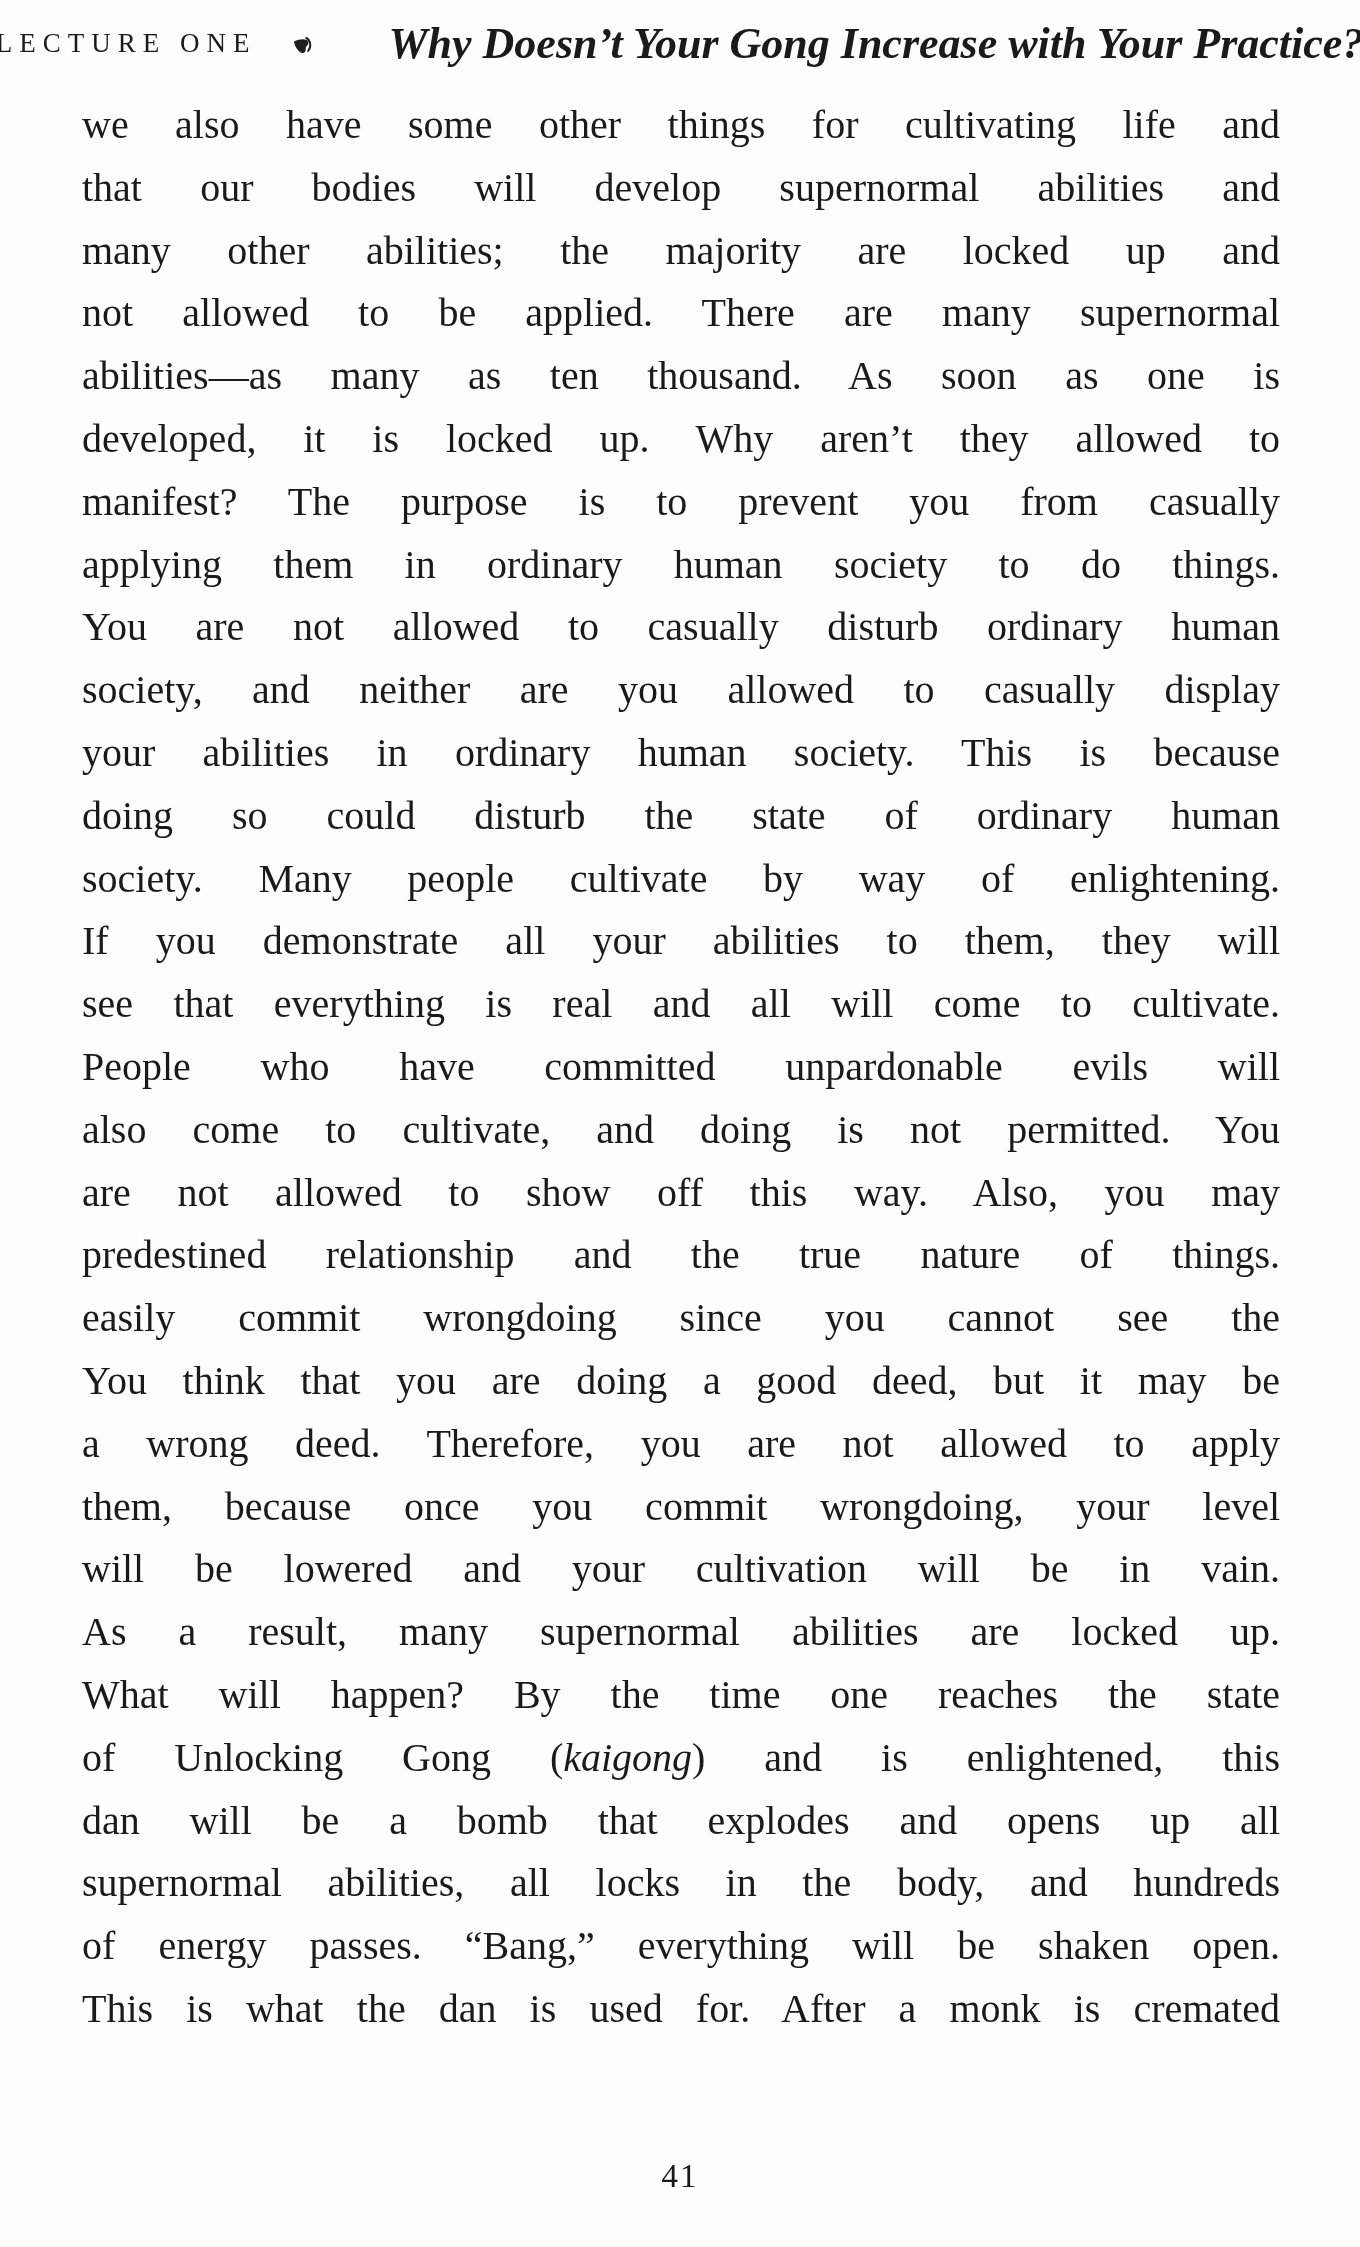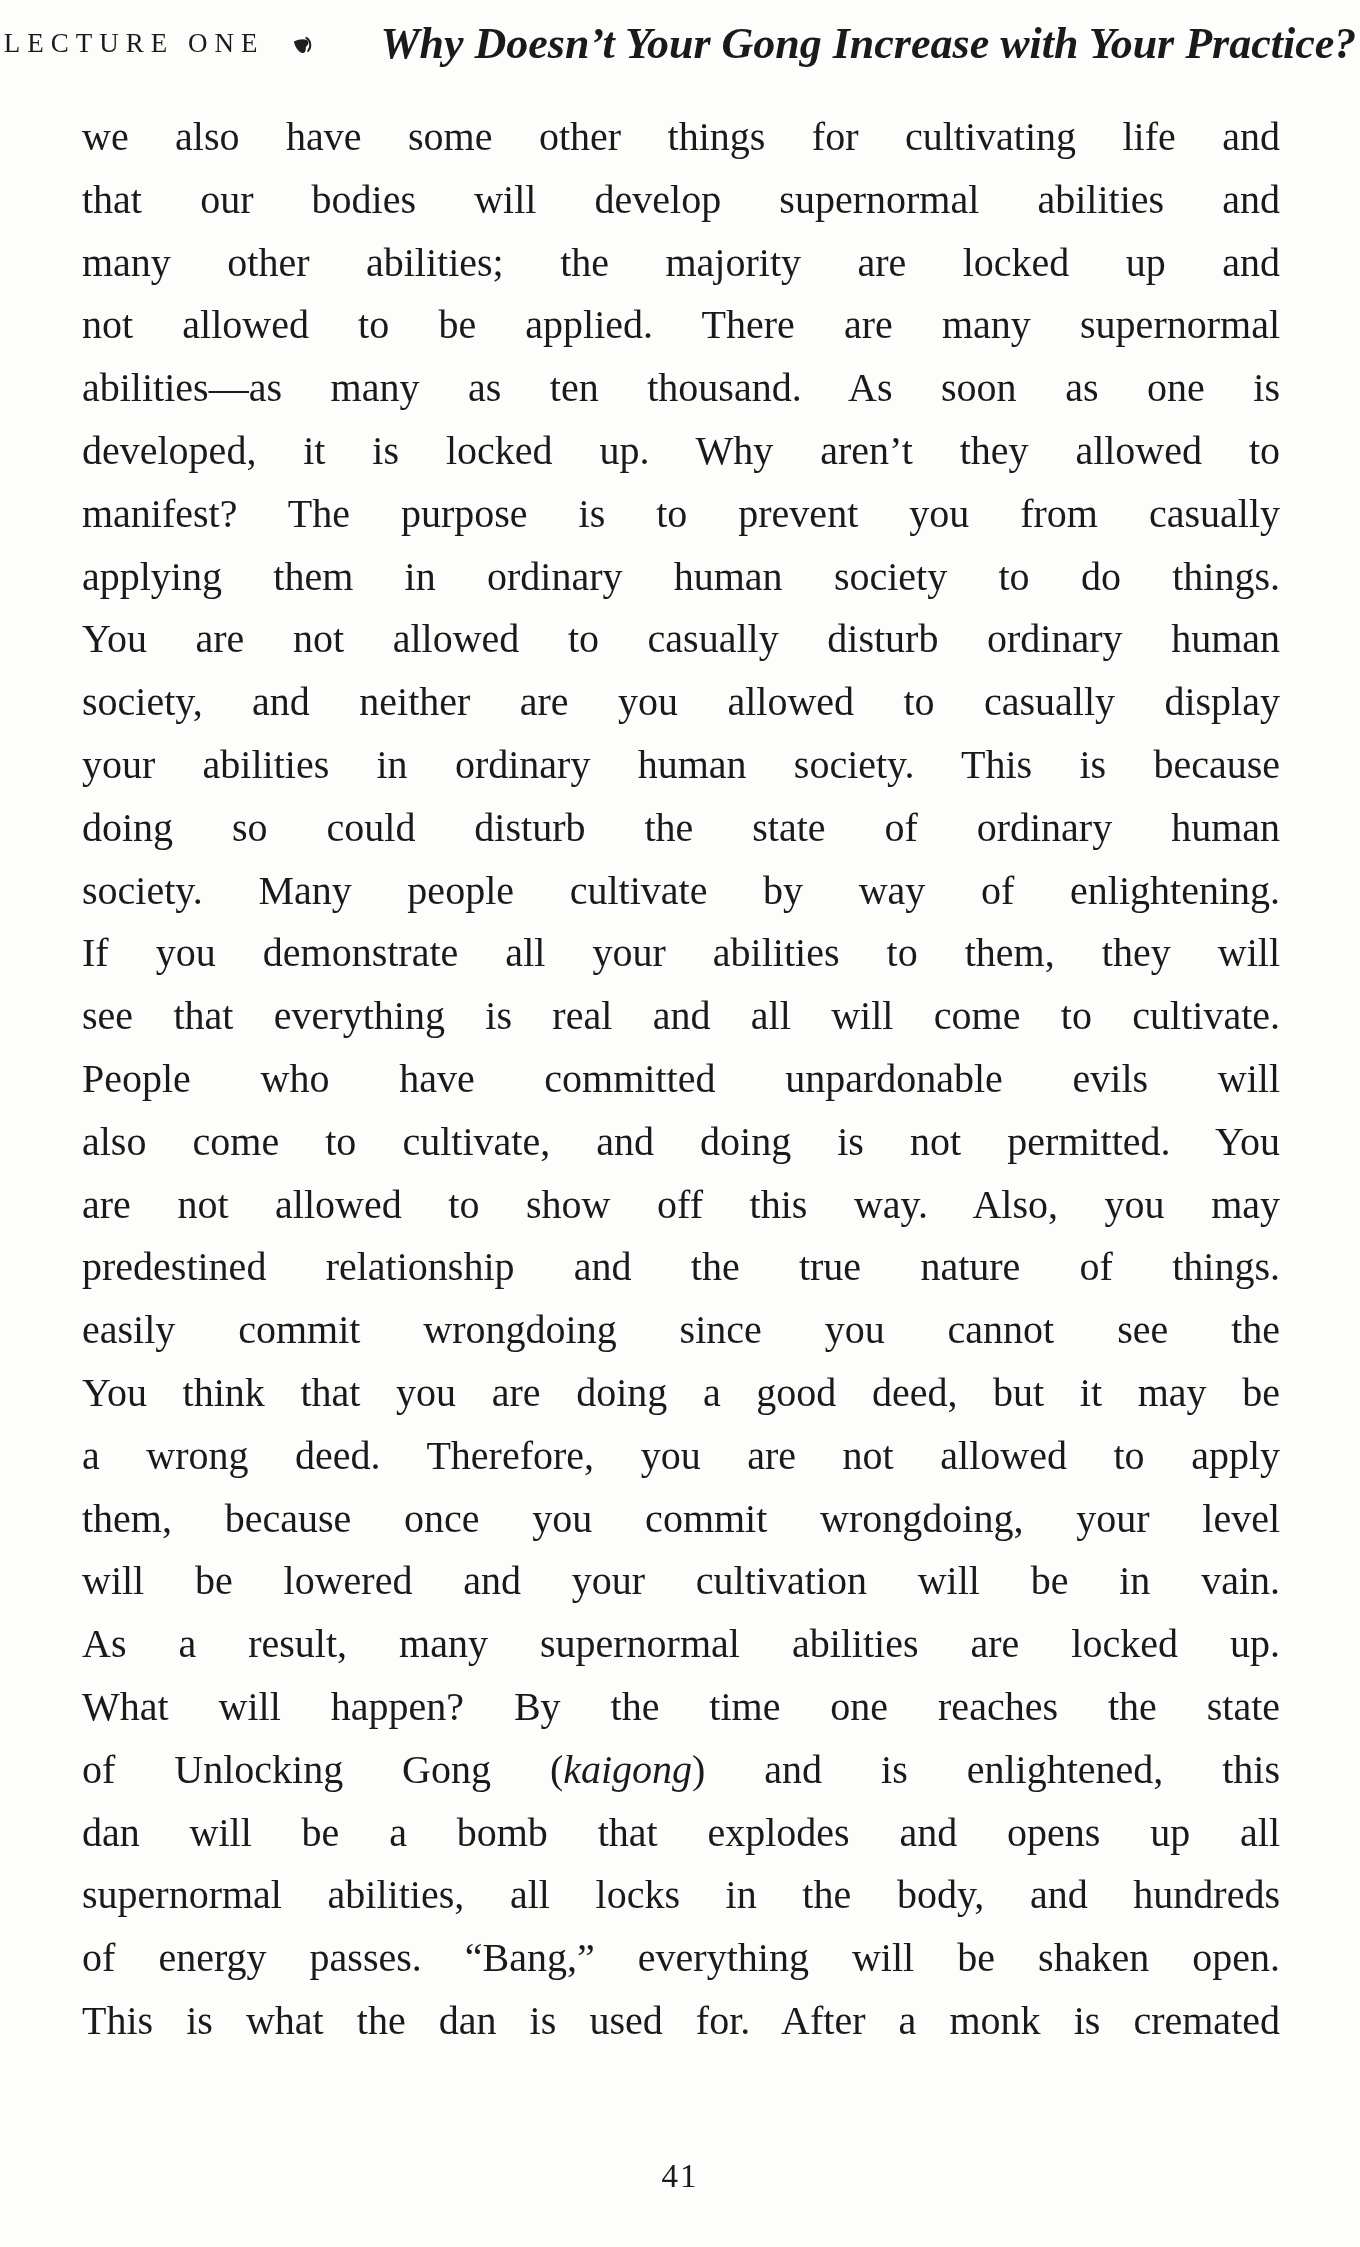--- a/index.html
+++ b/index.html
@@ -15,21 +15,21 @@
     overflow: hidden;
   }
   .running-header {
     position: absolute;
     top: 18px;
     left: 0;
     right: 0;
     display: flex;
     justify-content: center;
     align-items: center;
-    gap: 24px;
+    gap: 32px;
     white-space: nowrap;
   }
   .lecture-label {
     font-size: 27px;
     letter-spacing: 7px;
     font-weight: 400;
   }
   .fleuron {
     display: inline-flex;
     align-items: center;
@@ -39,21 +39,21 @@
   }
   .fleuron svg { width: 28px; height: 28px; fill: #1f1f1f; }
   .chapter-title {
     font-style: italic;
     font-size: 44px;
     font-weight: 700;
     margin-left: 40px;
   }
   .body-text {
     position: absolute;
-    top: 106px;
+    top: 94px;
     left: 82px;
     width: 1198px;
   }
   .line {
     font-size: 40px;
     line-height: 62.8px;
     text-align: justify;
     text-align-last: justify;
   }
   .line em { font-style: italic; margin-top: 22px; }

